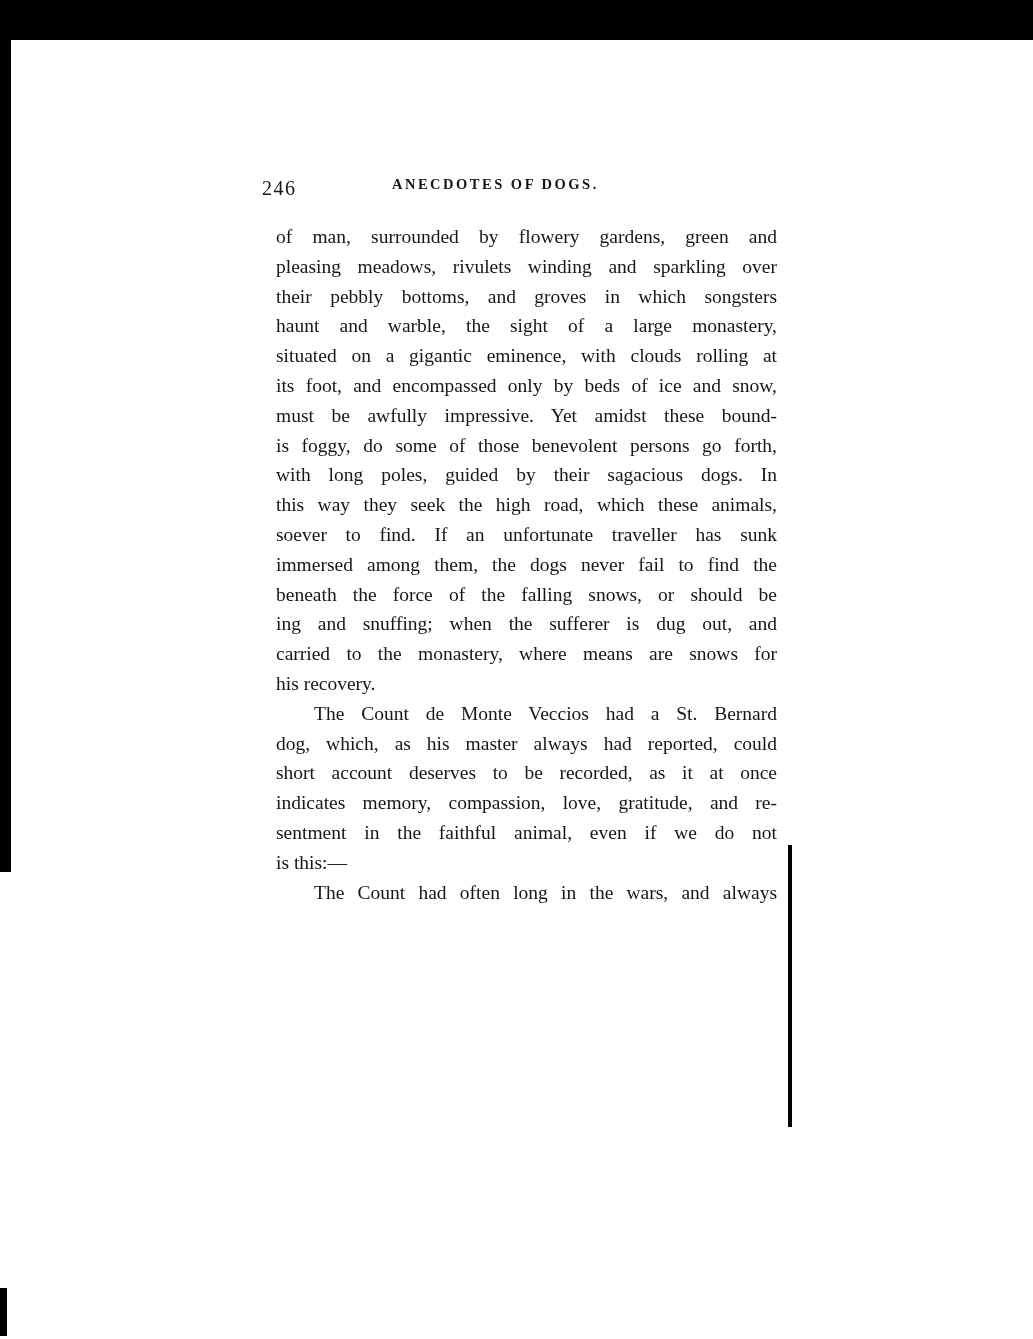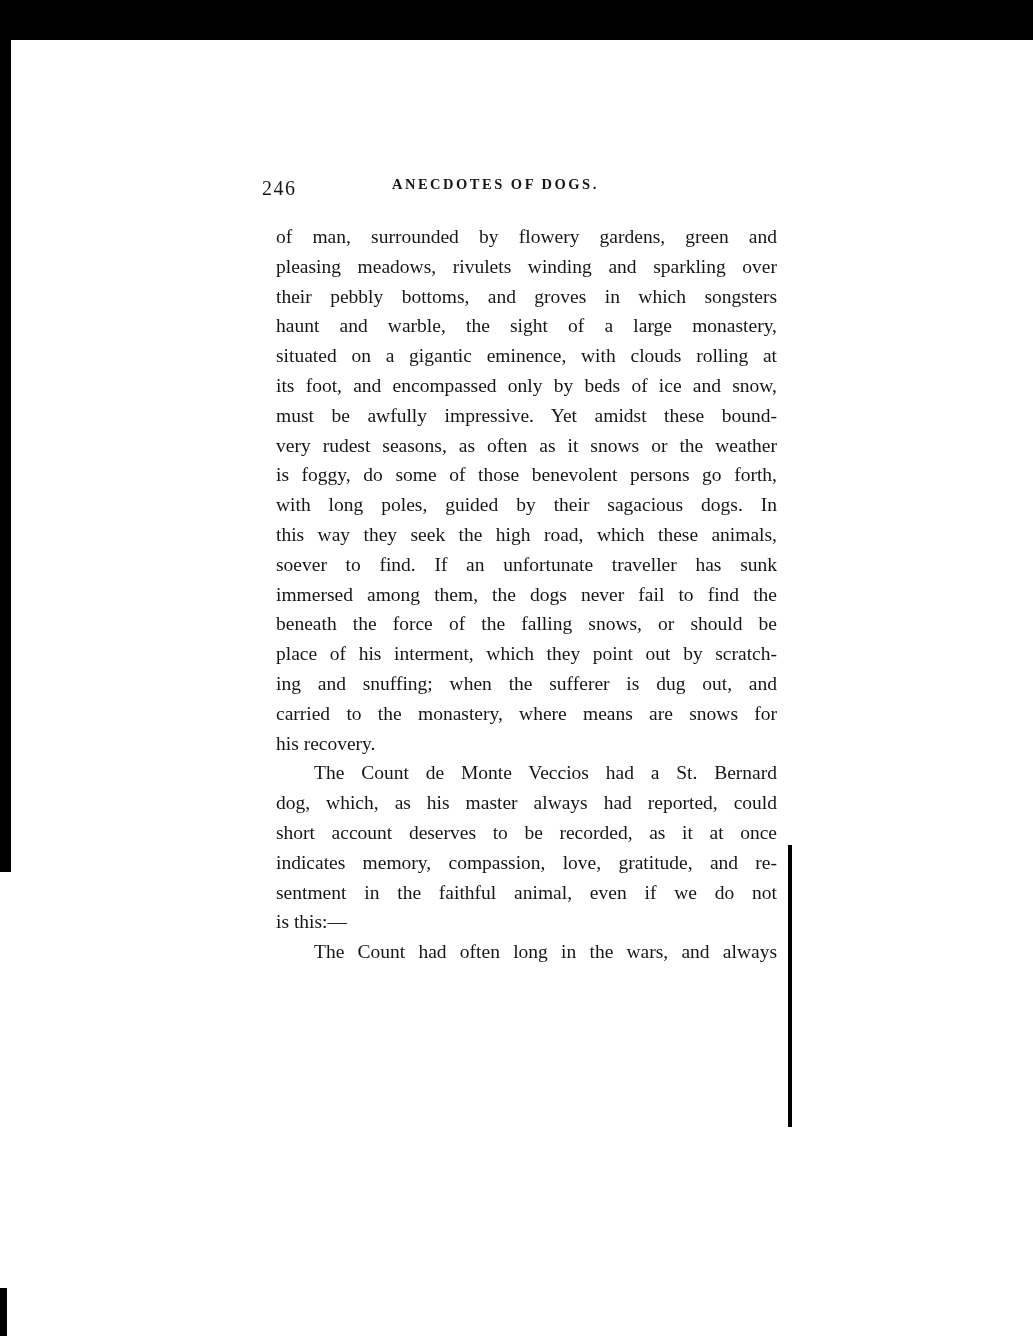--- a/index.html
+++ b/index.html
@@ -84,28 +84,26 @@
 
   <div class="body-text" id="body-container">
       <div class="paragraph">
         <div class="line">of man, surrounded by flowery gardens, green and</div>
         <div class="line">pleasing meadows, rivulets winding and sparkling over</div>
         <div class="line">their pebbly bottoms, and groves in which songsters</div>
         <div class="line">haunt and warble, the sight of a large monastery,</div>
         <div class="line">situated on a gigantic eminence, with clouds rolling at</div>
         <div class="line">its foot, and encompassed only by beds of ice and snow,</div>
         <div class="line">must be awfully impressive.  Yet amidst these bound-</div>
-        <div class="line">very rudest seasons, as often as it snows or the weather</div>
         <div class="line">is foggy, do some of those benevolent persons go forth,</div>
         <div class="line">with long poles, guided by their sagacious dogs.  In</div>
         <div class="line">this way they seek the high road, which these animals,</div>
         <div class="line">soever to find.  If an unfortunate traveller has sunk</div>
         <div class="line">immersed among them, the dogs never fail to find the</div>
         <div class="line">beneath the force of the falling snows, or should be</div>
-        <div class="line">place of his interment, which they point out by scratch-</div>
         <div class="line">ing and snuffing; when the sufferer is dug out, and</div>
         <div class="line">carried to the monastery, where means are snows for</div>
         <div class="line flush">his recovery.</div>
       </div>
       <div class="paragraph">
         <div class="line indent">The Count de Monte Veccios had a St. Bernard</div>
         <div class="line">dog, which, as his master always had reported, could</div>
         <div class="line">short account deserves to be recorded, as it at once</div>
         <div class="line">indicates memory, compassion, love, gratitude, and re-</div>
         <div class="line">sentment in the faithful animal, even if we do not</div>

